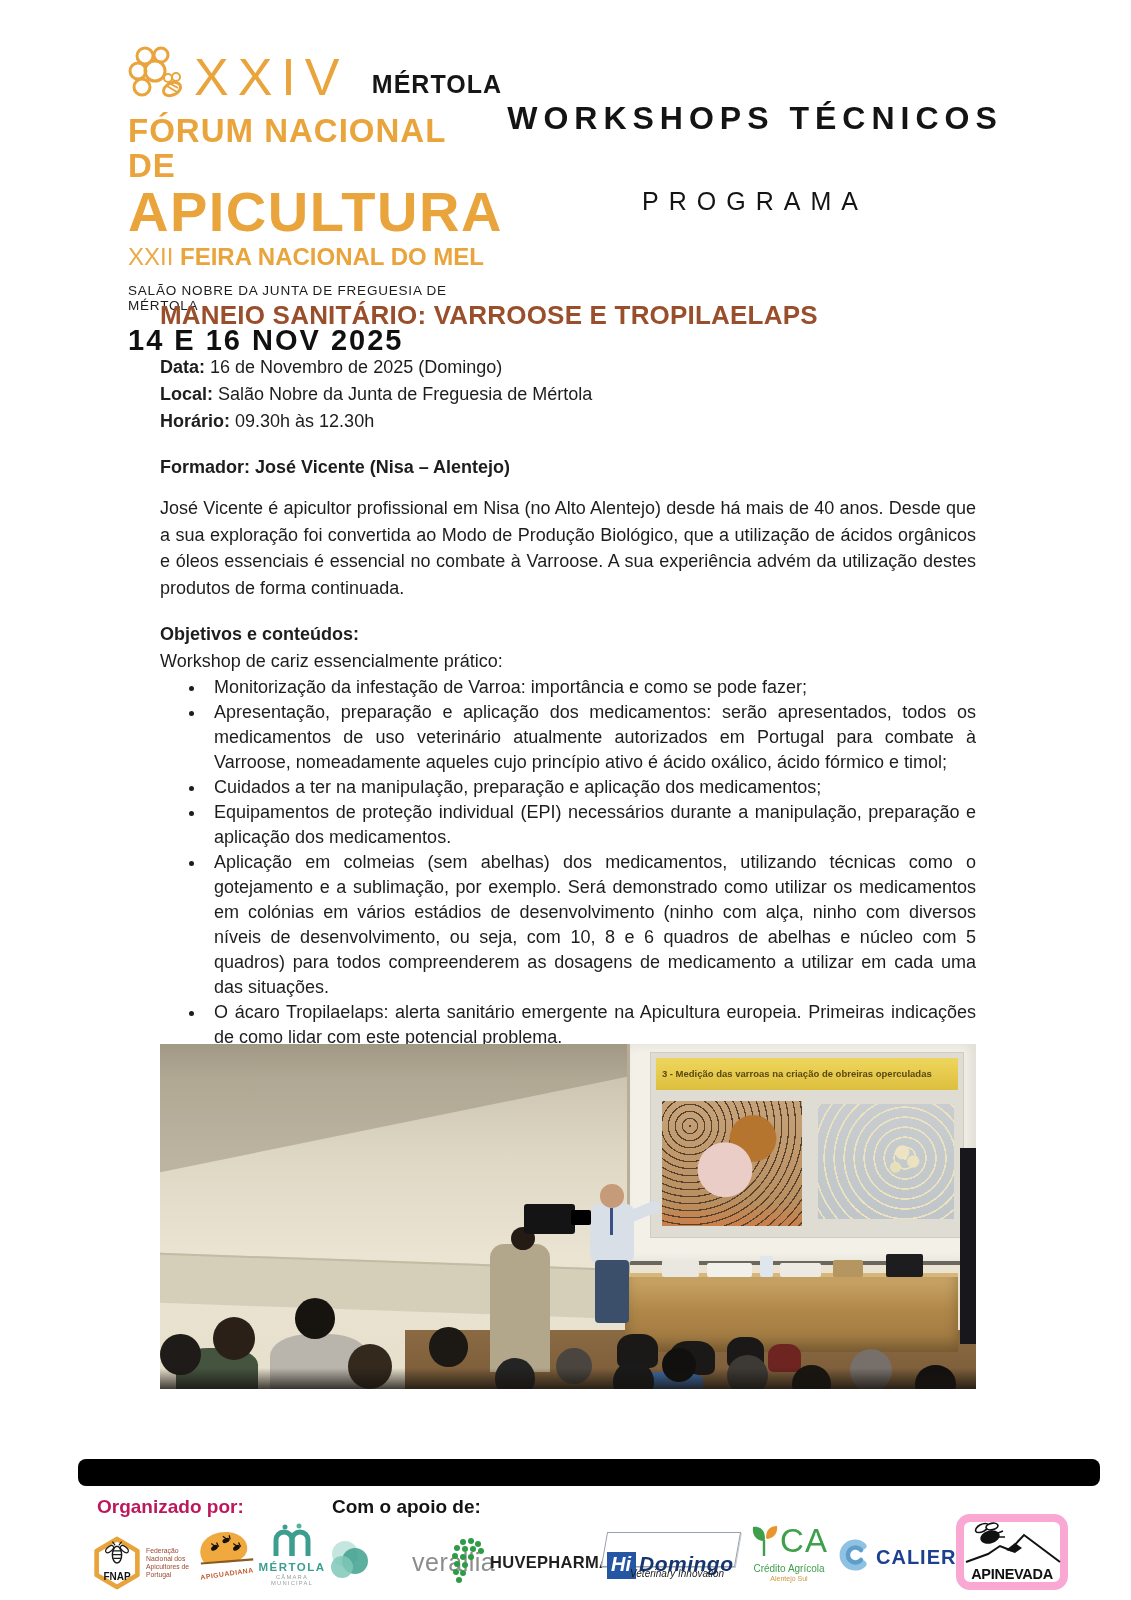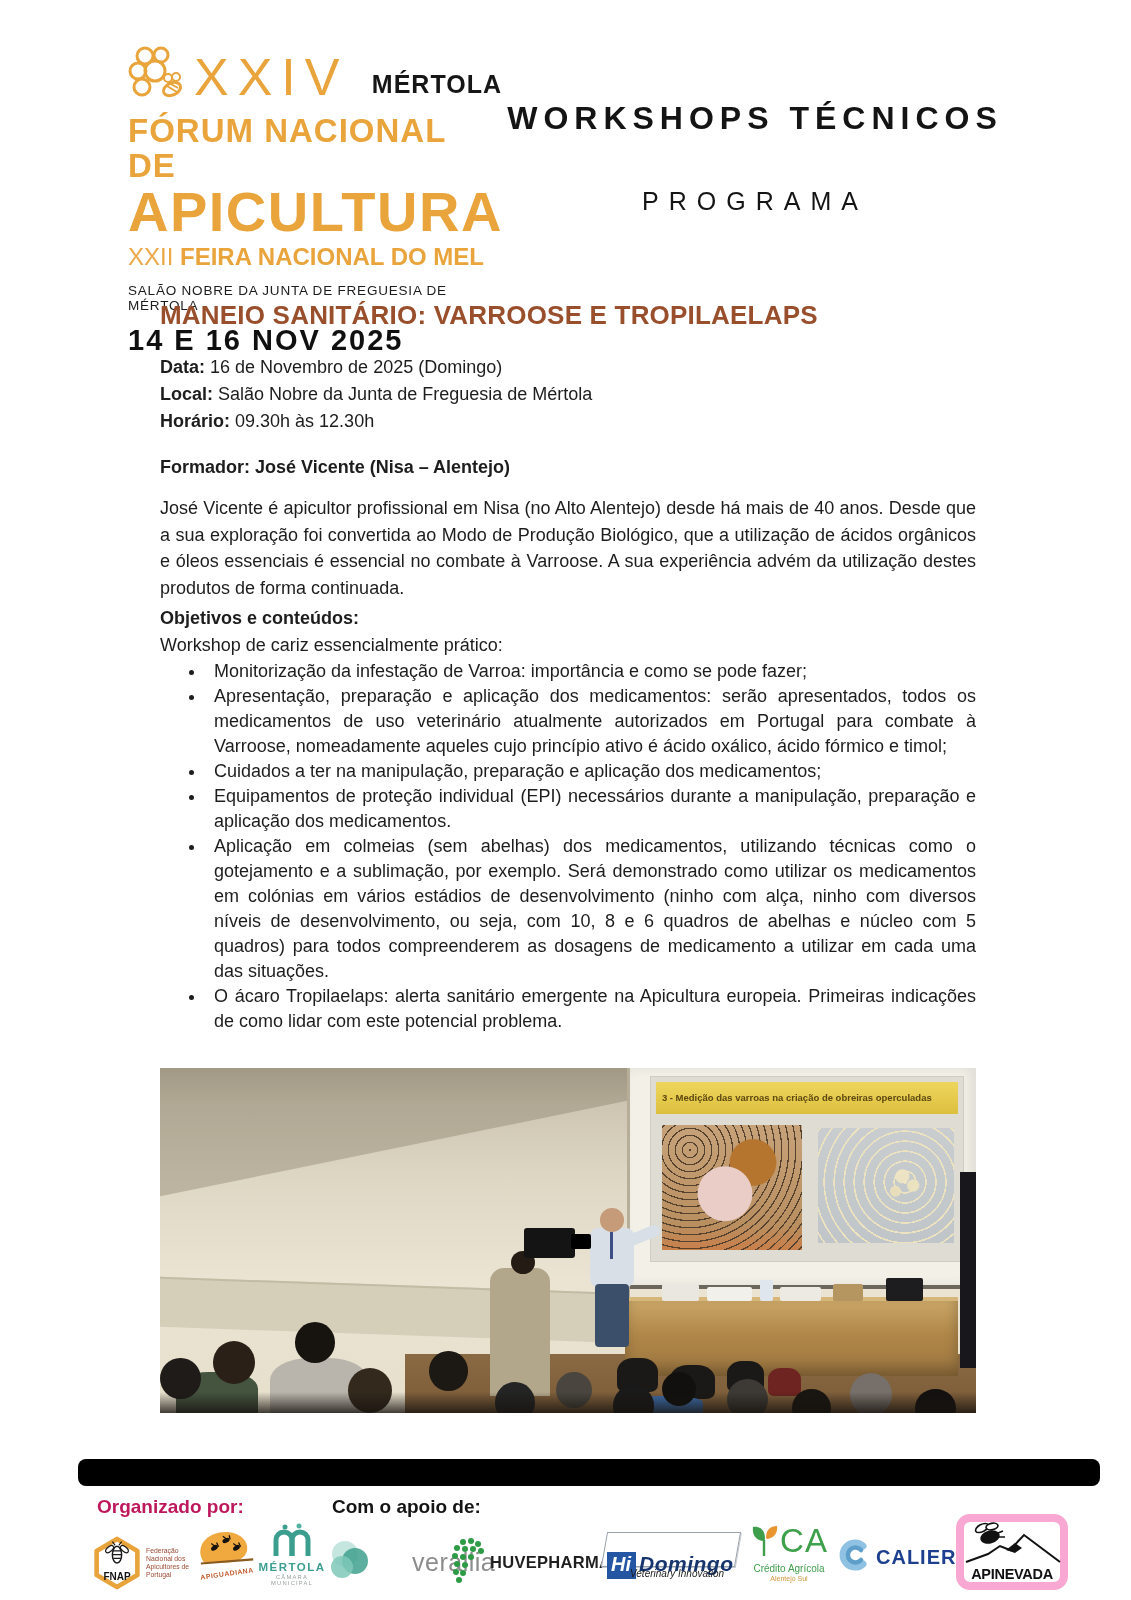--- a/index.html
+++ b/index.html
@@ -24,27 +24,27 @@
   .header-title{font-size:32px;font-weight:bold;letter-spacing:6px;}
   .header-subtitle{margin-top:50px;font-size:25px;letter-spacing:10px;}
 
   
   .content{position:absolute;left:160px;top:300px;width:816px;font-size:18px;}
   .ws-title{font-size:26px;font-weight:bold;color:#9a4f2c;letter-spacing:0.2px;line-height:30px;}
   .details{margin-top:24px;line-height:27px;}
   .detail b{font-weight:bold;}
   .formador{margin-top:19px;line-height:27px;font-weight:bold;}
   .bio{margin-top:14px;line-height:26.5px;text-align:justify;}
-  .obj-head{margin-top:4px;line-height:27px;font-weight:bold;}
+  .obj-head{margin-top:20px;line-height:27px;font-weight:bold;}
   .obj-intro{line-height:27px;}
   ul.objectives{margin:0;padding:0 0 0 46px;line-height:25px;text-align:justify;list-style:disc;}
   ul.objectives li{padding-left:8px;}
 
   
-  .photo{position:absolute;left:160px;top:1068px;width:816px;height:345px;overflow:hidden;background:#be185d;}
+  .photo{position:absolute;left:160px;top:1044px;width:816px;height:345px;overflow:hidden;background:#be185d;}
   .ph{position:absolute;}
   .wall{left:0;top:0;width:100%;height:100%;
         background:linear-gradient(180deg,#b4ac9a 0%,#cdc5b2 10%,#ded7c4 32%,#ebe4d2 62%,#e6dfcc 100%);}
   .wall-shadow{left:0;top:0;width:62%;height:60%;
         background:rgba(132,122,100,0.38);
         clip-path:polygon(0 0,100% 0,100% 12%,0 62%);}
   .wainscot{left:0;top:63%;width:57.5%;height:14%;background:#d5cfba;border-top:2px solid #c3bca5;transform:skewY(2deg);}
   .corner-line{left:57.2%;top:0;width:3px;height:78%;background:#b7ae99;}
   .floor{left:30%;bottom:0;width:70%;height:17%;background:linear-gradient(180deg,#8a6a43,#7a5b38);}
   .screen{left:57.6%;top:0;width:42.4%;height:63%;background:#f3f0e8;box-shadow:inset -6px 0 12px rgba(0,0,0,0.08);}

